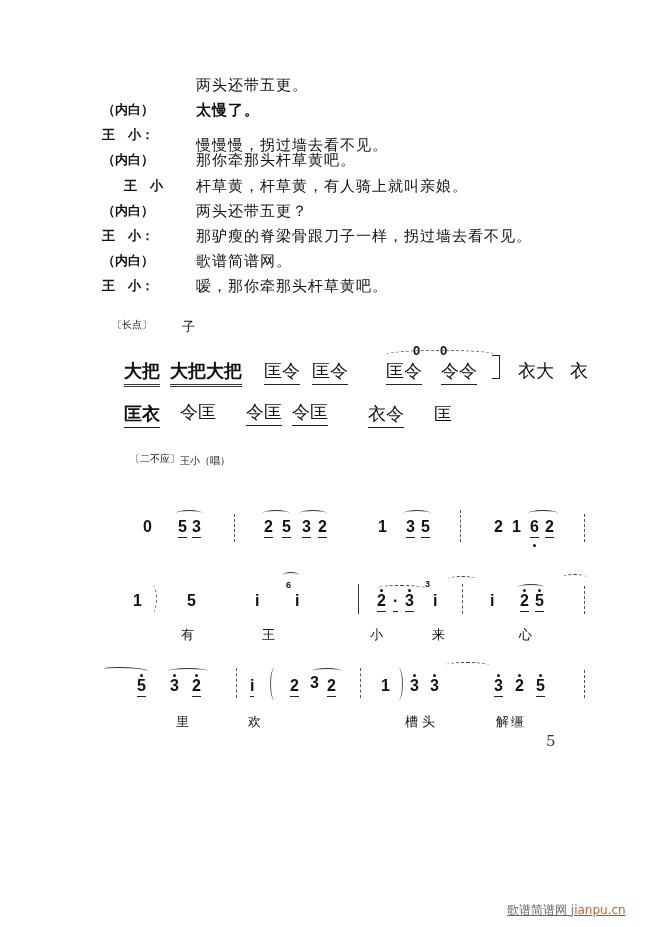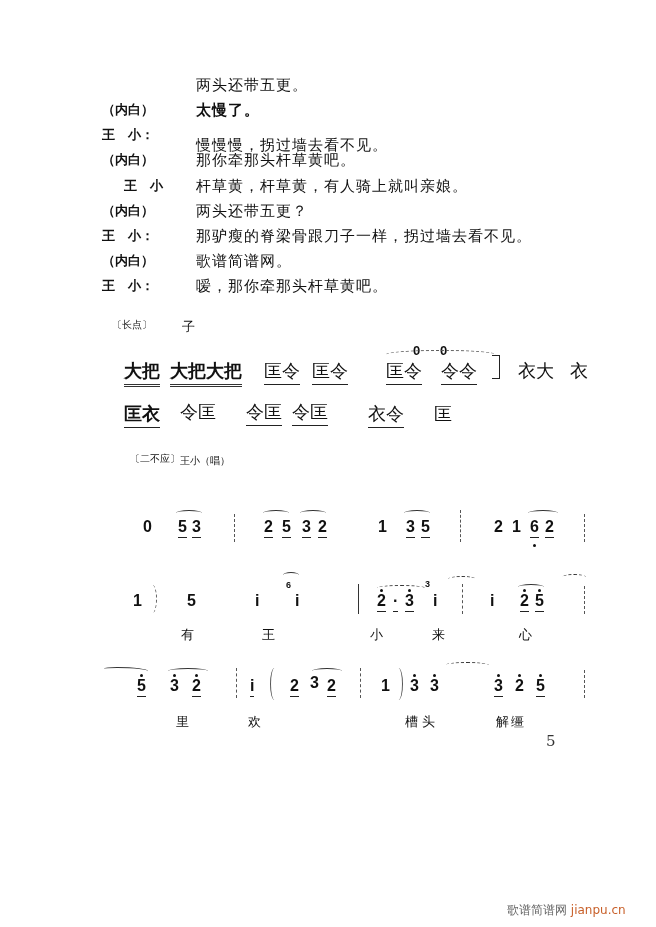--- a/index.html
+++ b/index.html
@@ -15,21 +15,21 @@
     .label { font-size: 10px; }
     .perc { font-size: 18px; }
     .ul { border-bottom: 1.5px solid #222; padding-bottom: 1px; }
     .ul2 { border-bottom: 3px double #333; padding-bottom: 1px; }
     .num { font-family: "Liberation Sans", sans-serif; font-weight: bold; font-size: 16px; }
     .lyric { font-size: 13px; }
     .bar { position: absolute; width: 0; border-left: 1px dashed #555; }
     .bar.solid { border-left: 1.5px solid #333; }
     .slur { position: absolute; border-top: 1.3px solid #333; border-radius: 50% 50% 0 0; height: 5px; }
     .dot { position: absolute; width: 3px; height: 3px; border-radius: 50%; background: #111; }
-    .watermark { font-size: 12px; color: #666; }
+    .watermark { font-size: 12px; color: #666; text-decoration: underline; }
     .watermark .site { color: #c8602a; }
     .pagenum { font-family: "DejaVu Serif", serif; font-size: 15px; color: #333; }
   </style>
 </head>
 <body>
 
 <div>
   <div class="abs dlg-line" style="left:196px;top:76px;">两头还带五更。</div>
 
   <div class="abs dlg-spk" style="left:102px;top:101px;">（内白）</div>

